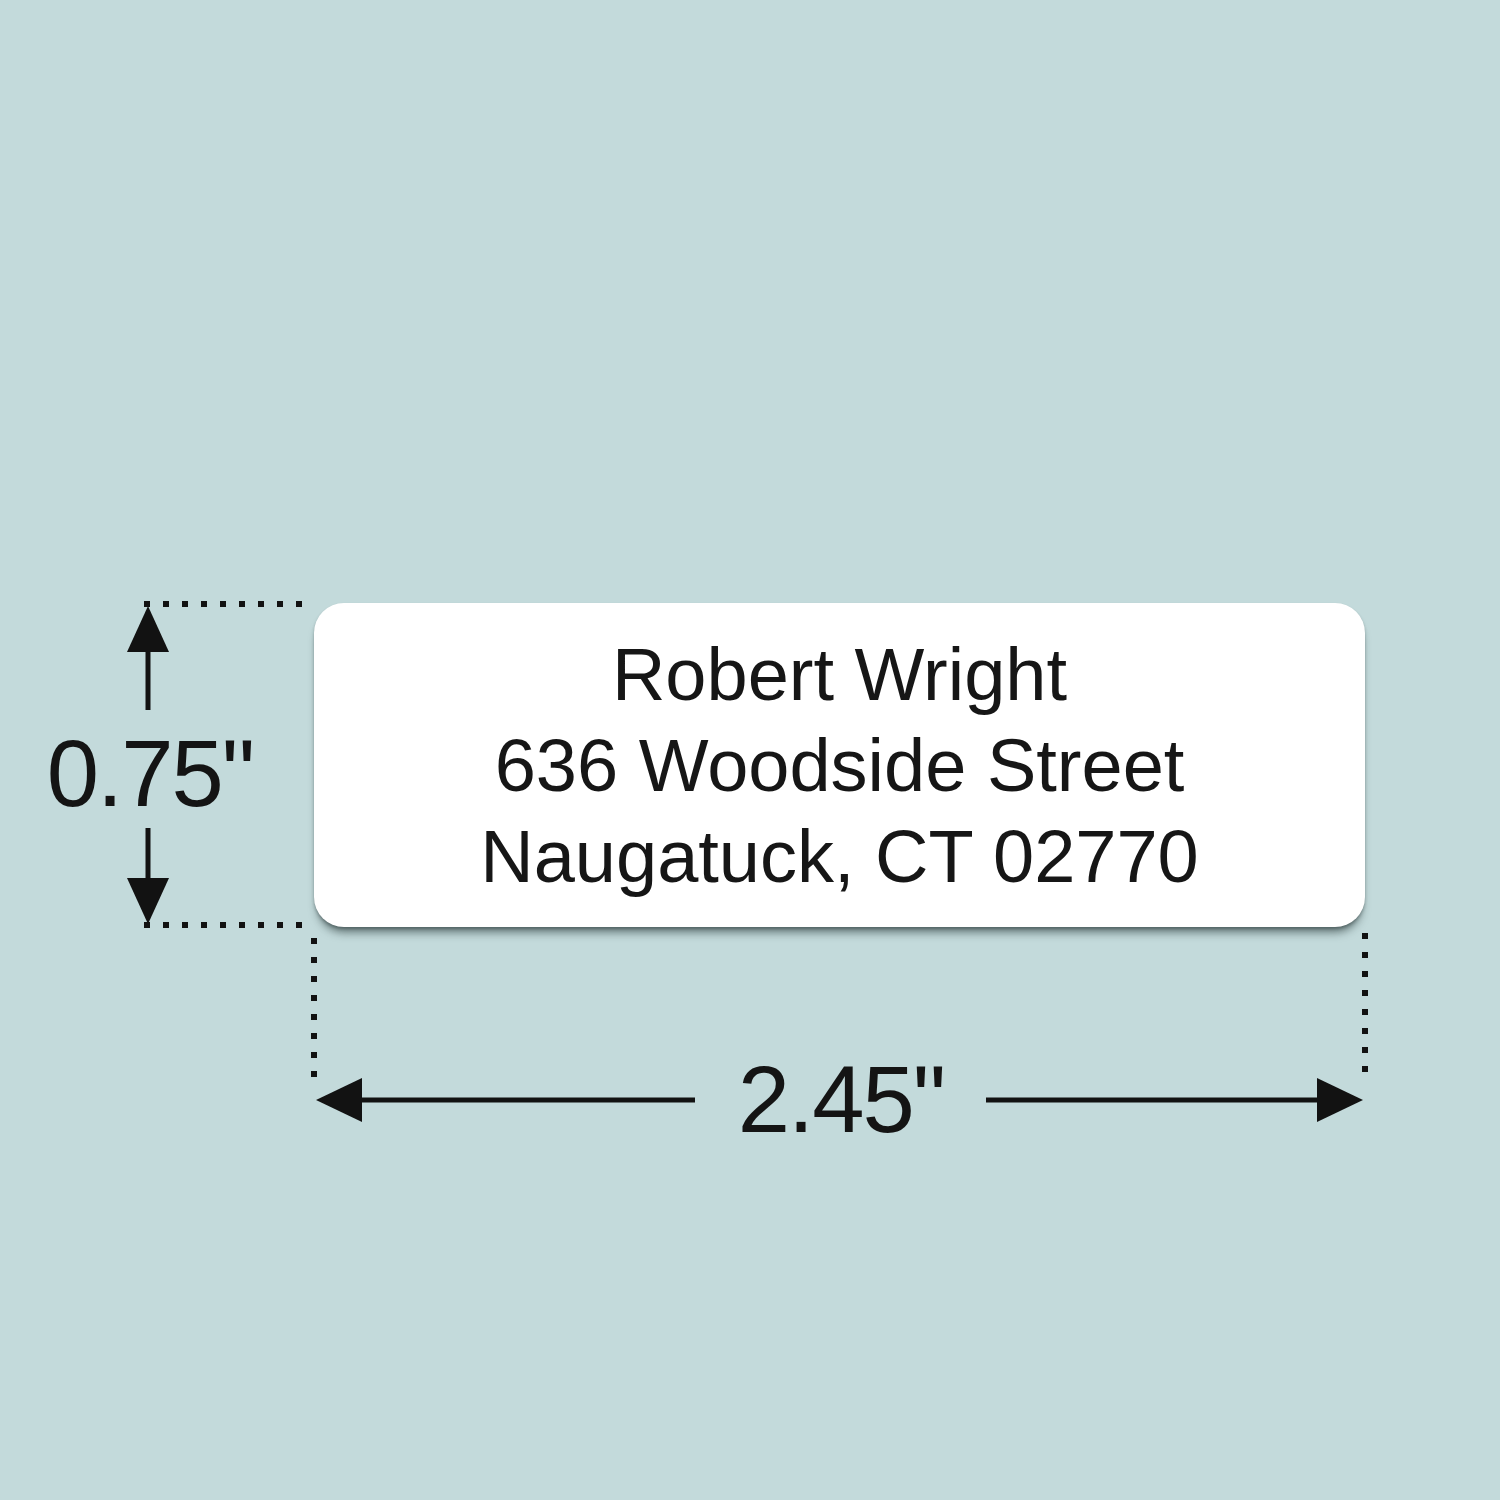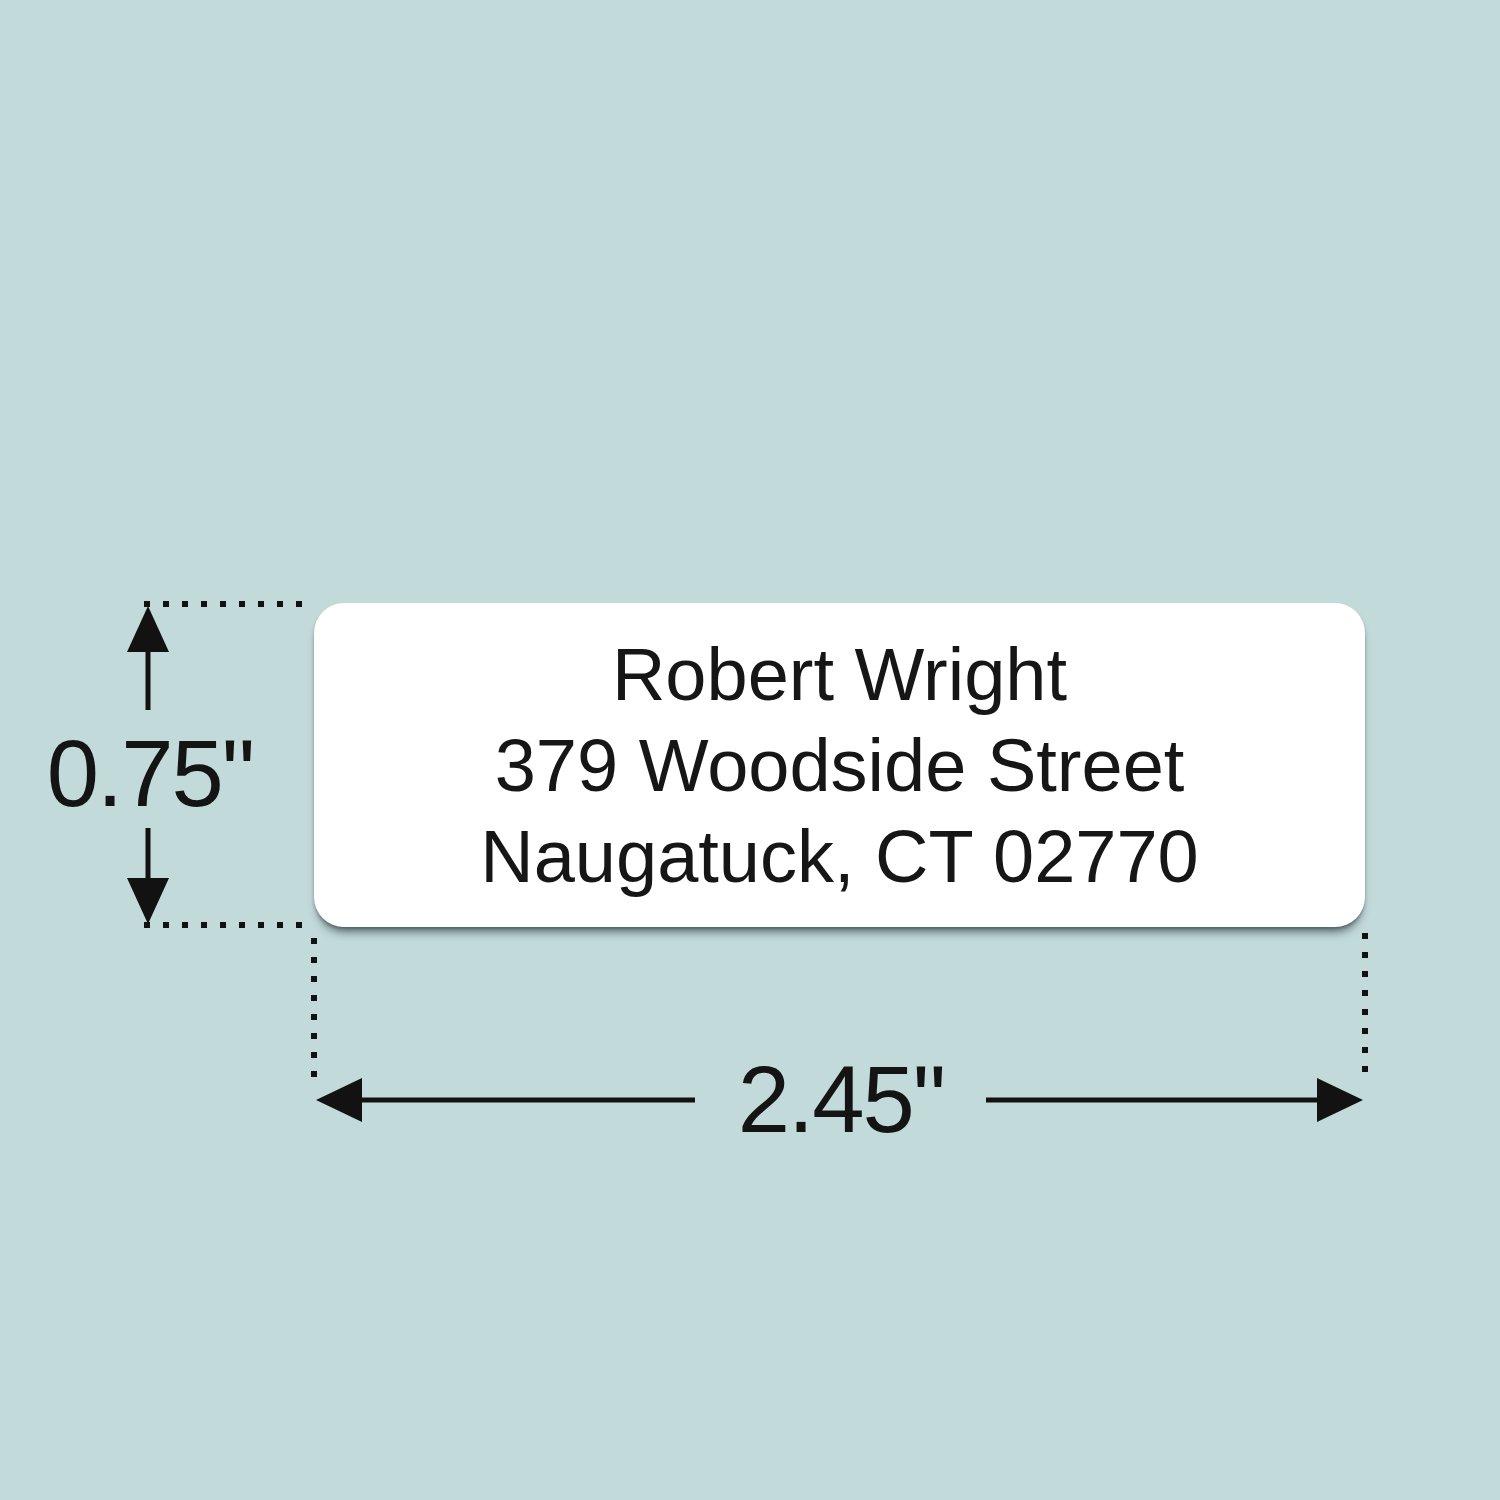--- a/index.html
+++ b/index.html
@@ -71,21 +71,21 @@
     text-anchor: middle;
   }
 </style>
 </head>
 <body>
 
 <div class="canvas">
 
   <div class="address-label">
     <div class="address-line">Robert Wright</div>
-    <div class="address-line">379 Woodside Street</div>
+    <div class="address-line">636 Woodside Street</div>
     <div class="address-line">Naugatuck, CT 02770</div>
   </div>
 
   <svg class="dim-overlay" viewBox="0 0 1500 1500">
 
     <g>
       <line class="dot-line" x1="144" y1="604" x2="311" y2="604"></line>
       <line class="dot-line" x1="144" y1="925" x2="311" y2="925"></line>
 
       <polygon class="arrow-head" points="148,606 127,652 169,652"></polygon>

